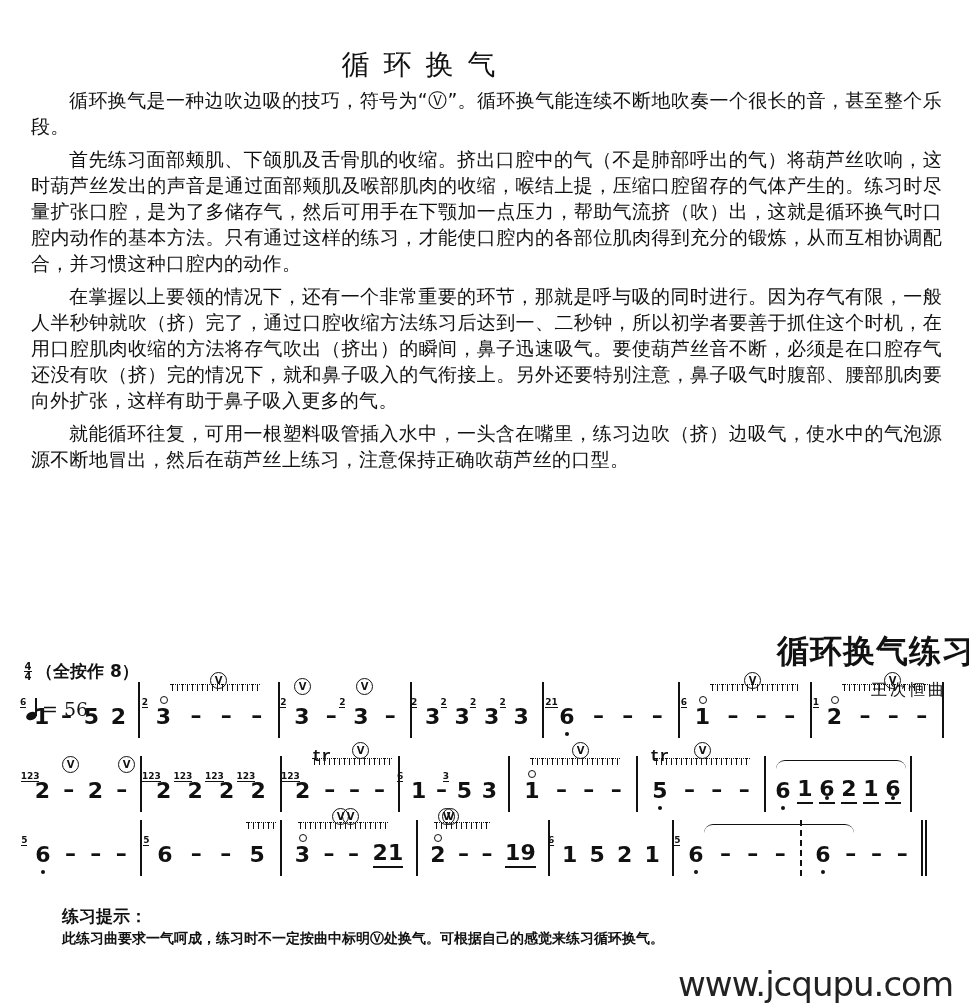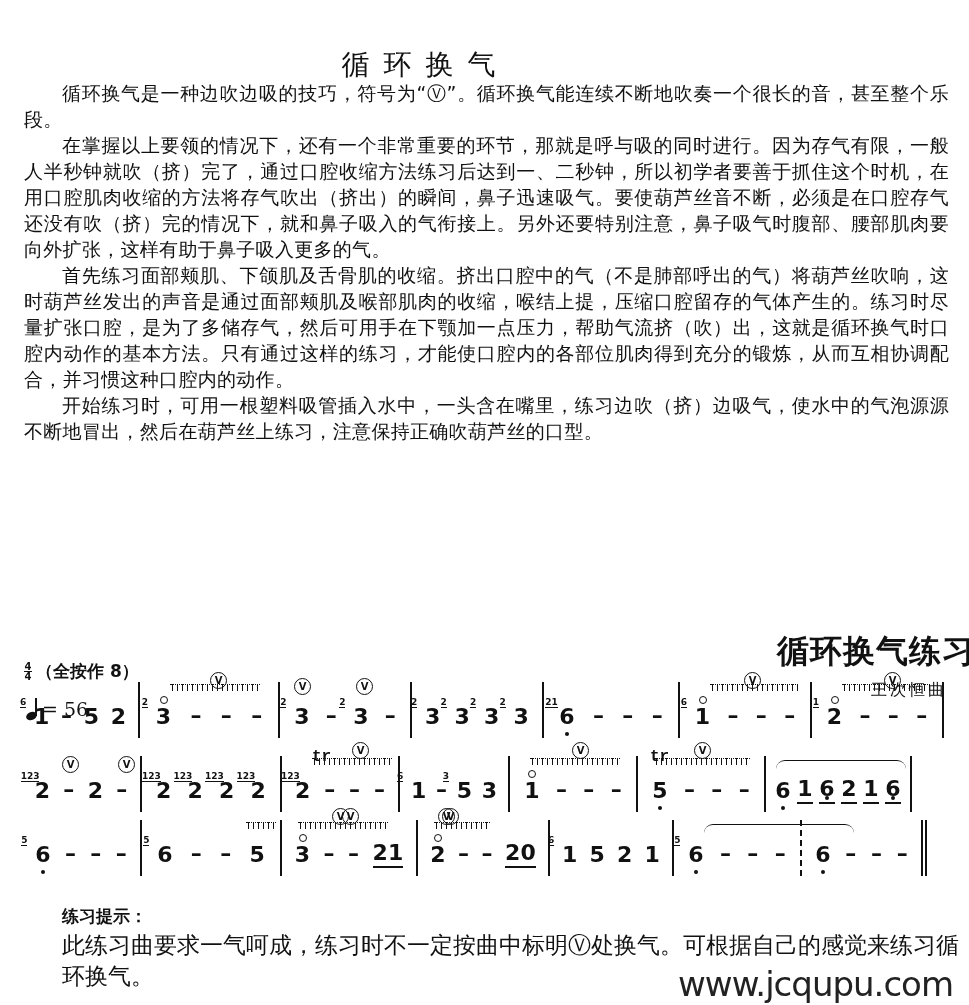--- a/index.html
+++ b/index.html
@@ -9,21 +9,21 @@
   }
   .title {
     position: absolute; left: 0; width: 851px; top: 18px; text-align: center;
     font-family: "DejaVu Serif", "Liberation Serif", serif;
     font-size: 28px; letter-spacing: 14px; font-weight: normal; margin-top: 28px;
   }
   .body-text {
     position: absolute; left: 24px; width: 925px; top: 80px;
     font-size: 19px; line-height: 26px; letter-spacing: 0.3px;
   }
-  .body-text p { margin: 0; text-indent: 2em; text-align: justify; }
+  .body-text p { margin: 7px; text-indent: 2em; text-align: justify; }
   .body-text .hd { font-weight: bold; text-indent: 2em; }
 
   .score-title {
     position: absolute; left: 6px; width: 969px; top: 630px; text-align: right;
     font-size: 32px; font-weight: bold; letter-spacing: 1px;
   }
   .meter { position: absolute; left: 24px; top: 660px; font-size: 17px; font-weight: bold; display:flex; align-items:center; gap:4px;}
   .frac { display:inline-flex; flex-direction:column; align-items:center; font-size:10px; line-height:9px; font-weight:bold; }
   .frac .bar { width:8px; border-top:1.5px solid #111; }
   .tempo { position: absolute; left: 26px; top: 698px; font-size: 19px; font-family: "DejaVu Serif", serif; display:flex; align-items:center; gap:4px;}
@@ -47,33 +47,33 @@
     font-size:10px; font-weight:bold; line-height:16px; text-align:center; box-sizing:border-box;
   }
   .trill-line { position:absolute; height:6px; background:
       repeating-linear-gradient(90deg, transparent 0 2px, #111 2px 3px, transparent 3px 5px);
       border-top:1.5px dotted #111; }
   .tr-label { position:absolute; font-family:Liberation Mono, monospace; font-weight:bold; font-size:16px; }
   .open-circle { position:absolute; width:6px; height:6px; border:1.2px solid #111; border-radius:50%; }
   .slur { position:absolute; border-top:1.5px solid #111; border-radius:10px 10px 0 0; height:8px; }
 
   .tips-hd { position:absolute; left:62px; top:905px; font-size:17px; font-weight:bold; }
-  .tips { position:absolute; left:62px; top:930px; font-size:23px; }
+  .tips { position:absolute; left:62px; top:930px; font-size:14px;font-weight:bold; }
   .watermark { position:absolute; right:16px; top:964px; font-family:"DejaVu Sans", sans-serif; font-size:34px; color:#222; letter-spacing:-1px; }
 </style>
 </head>
 <body>
 
 <div>
   <h1 class="title">循环换气</h1>
   <div class="body-text" id="body-text">
       <p class="">循环换气是一种边吹边吸的技巧，符号为“Ⓥ”。循环换气能连续不断地吹奏一个很长的音，甚至整个乐段。</p>
+      <p class="">首先练习面部颊肌、下颌肌及舌骨肌的收缩。挤出口腔中的气（不是肺部呼出的气）将葫芦丝吹响，这时葫芦丝发出的声音是通过面部颊肌及喉部肌肉的收缩，喉结上提，压缩口腔留存的气体产生的。练习时尽量扩张口腔，是为了多储存气，然后可用手在下颚加一点压力，帮助气流挤（吹）出，这就是循环换气时口腔内动作的基本方法。只有通过这样的练习，才能使口腔内的各部位肌肉得到充分的锻炼，从而互相协调配合，并习惯这种口腔内的动作。</p>
       <p class="">在掌握以上要领的情况下，还有一个非常重要的环节，那就是呼与吸的同时进行。因为存气有限，一般人半秒钟就吹（挤）完了，通过口腔收缩方法练习后达到一、二秒钟，所以初学者要善于抓住这个时机，在用口腔肌肉收缩的方法将存气吹出（挤出）的瞬间，鼻子迅速吸气。要使葫芦丝音不断，必须是在口腔存气还没有吹（挤）完的情况下，就和鼻子吸入的气衔接上。另外还要特别注意，鼻子吸气时腹部、腰部肌肉要向外扩张，这样有助于鼻子吸入更多的气。</p>
-      <p class="">首先练习面部颊肌、下颌肌及舌骨肌的收缩。挤出口腔中的气（不是肺部呼出的气）将葫芦丝吹响，这时葫芦丝发出的声音是通过面部颊肌及喉部肌肉的收缩，喉结上提，压缩口腔留存的气体产生的。练习时尽量扩张口腔，是为了多储存气，然后可用手在下颚加一点压力，帮助气流挤（吹）出，这就是循环换气时口腔内动作的基本方法。只有通过这样的练习，才能使口腔内的各部位肌肉得到充分的锻炼，从而互相协调配合，并习惯这种口腔内的动作。</p>
-      <p class="">开始练习时，可用一根塑料吸管插入水中，一头含在嘴里，练习边吹（挤）边吸气，使水中的气泡源源不断地冒出，然后在葫芦丝上练习，注意保持正确吹葫芦丝的口型。</p>
+      <p class="">就能循环往复，可用一根塑料吸管插入水中，一头含在嘴里，练习边吹（挤）边吸气，使水中的气泡源源不断地冒出，然后在葫芦丝上练习，注意保持正确吹葫芦丝的口型。</p>
     </div>
 
   <div class="score-title">循环换气练习</div>
 
   <div class="meter">
     <span class="frac">
       <span>4</span>
       <span class="bar"></span>
       <span>4</span>
     </span>
@@ -334,21 +334,21 @@
             <div class="breath-mark" style="left: 60px; top: -12px;">V</div>
           </div>
           <div class="measure" style="width: 132px;">
             <span class="tok">
               <span>2</span>
               <span class="open-circle" style="left: 4px; top: -10px;"></span>
             </span>
             <span class="dash">–</span>
             <span class="dash">–</span>
             <span class="tok ul">
-              <span>20</span>
+              <span>19</span>
             </span>
             <div class="trill-line" style="left: 16px; width: 56px; top: 2px;"></div>
             <div class="breath-mark" style="left: 20px; top: -12px;">V</div>
           </div>
           <div class="measure" style="width: 124px;">
             <span class="tok">
               <span>1</span>
               <span class="grace">6</span>
             </span>
             <span class="tok">

